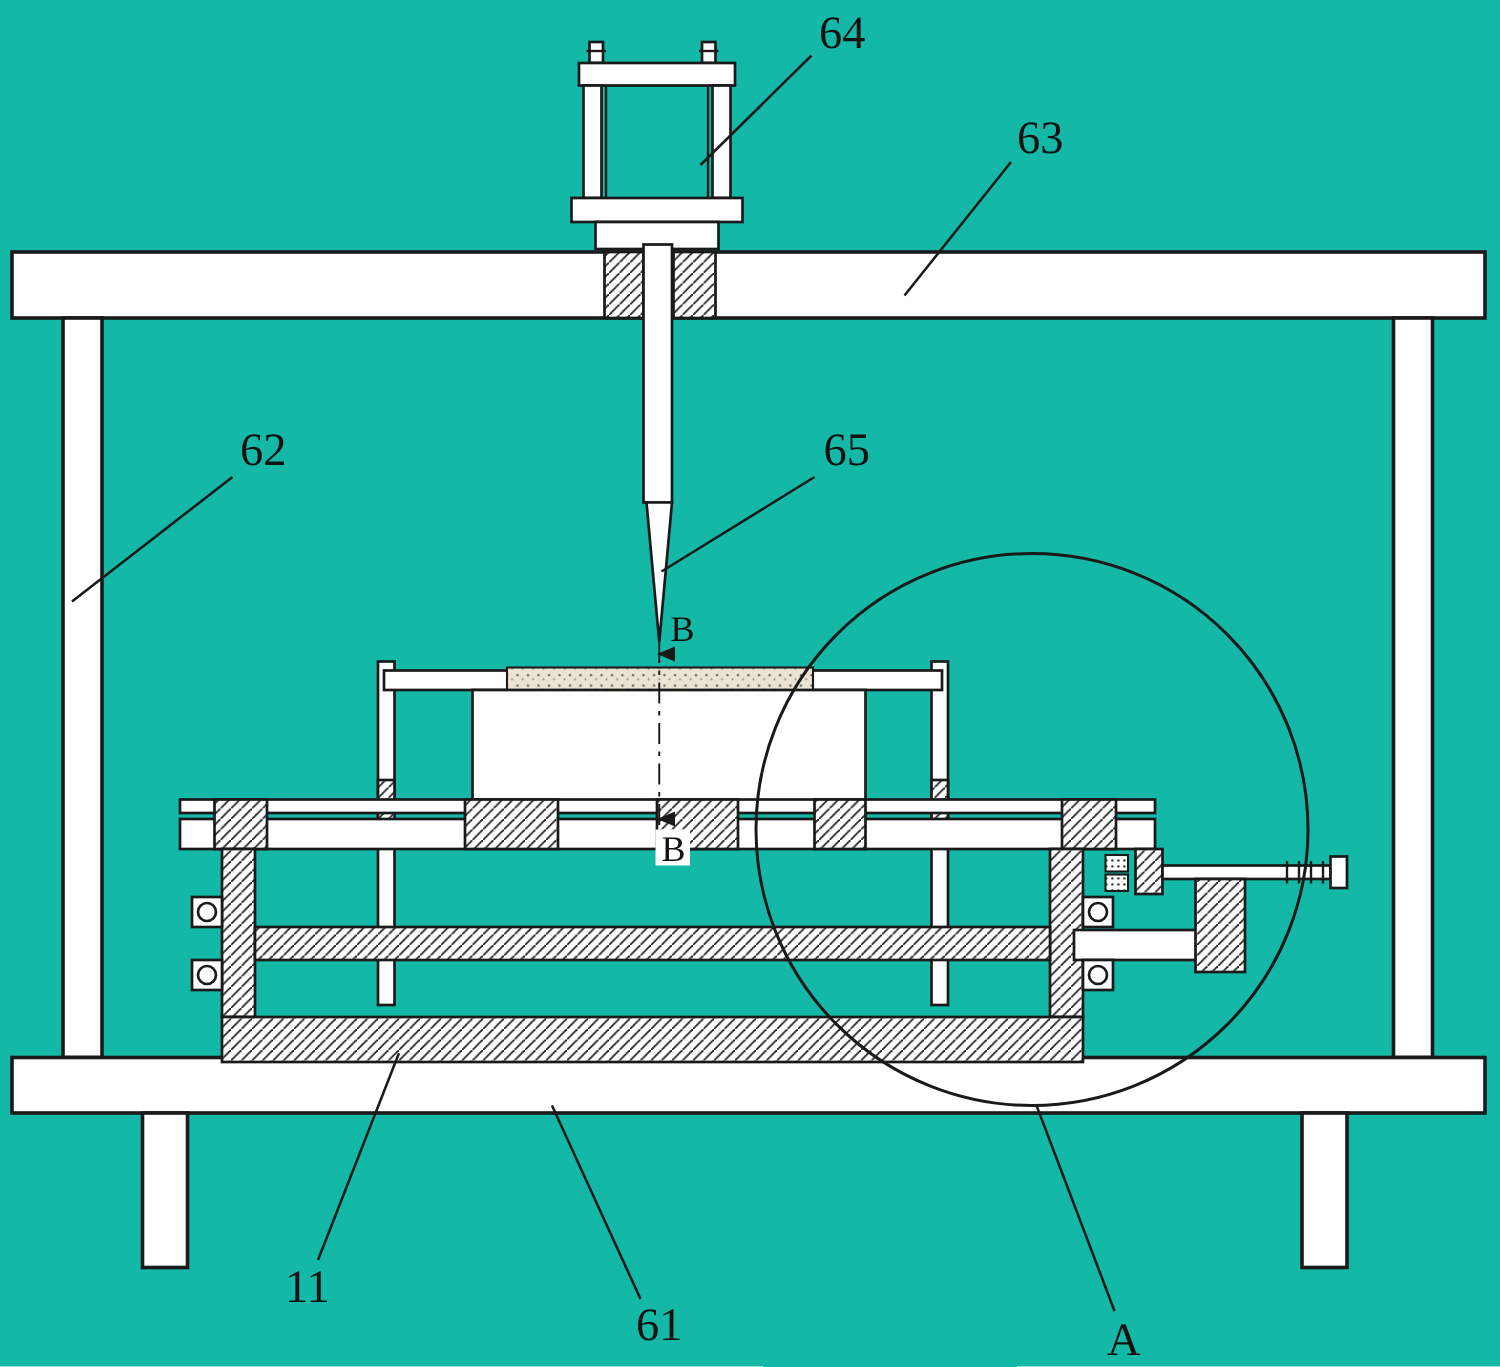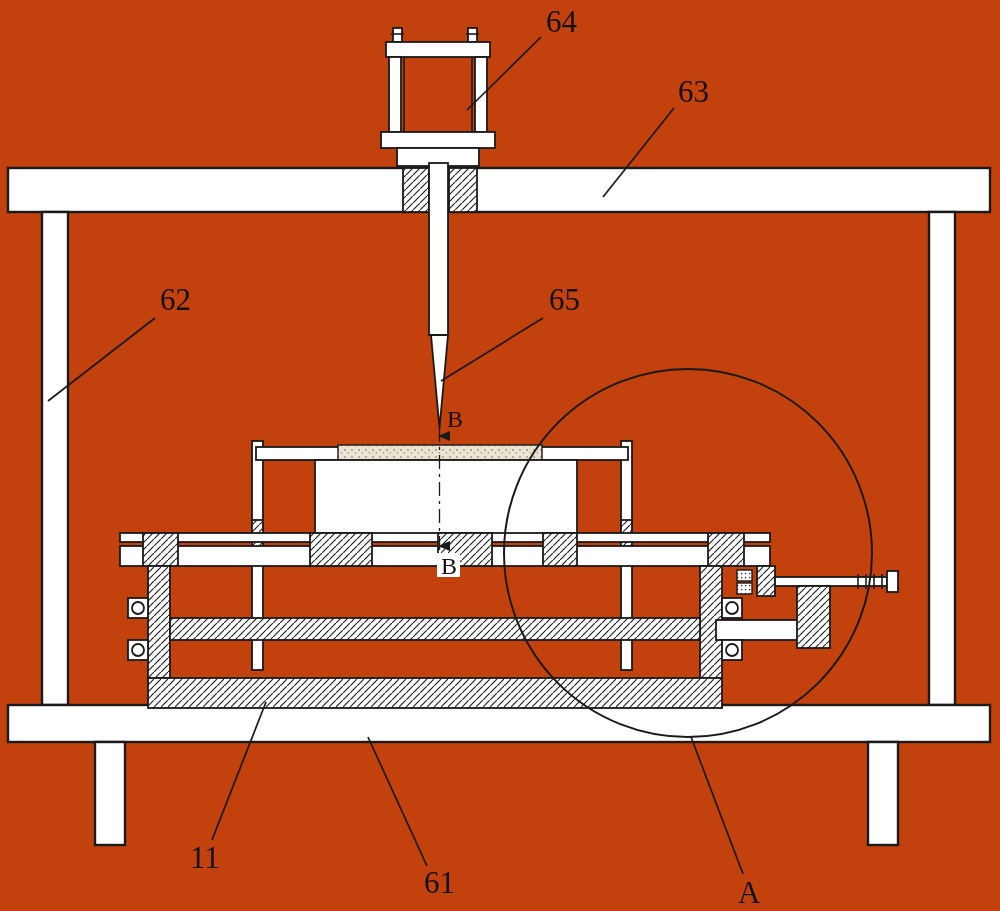--- a/index.html
+++ b/index.html
@@ -1,19 +1,19 @@
 <!DOCTYPE html>
 <html><head>
 <meta charset="utf-8">
 <style>
   html,body{margin:0;padding:0;background:#ffffff;}
   .stage{
     position:relative;
     width:1000px;height:911px;
-    background:#c2410c;
+    background:#14b8a6;
     font-family:"Liberation Serif", serif;
     overflow:hidden;
   }
   svg{display:block;}
   
   .o  { fill:#ffffff; stroke:#1a1a1a; stroke-width:2.4; }
   .o2 { fill:#ffffff; stroke:#1a1a1a; stroke-width:1.8; }
   
   .h  { fill:url(#hatch); stroke:#1a1a1a; stroke-width:1.8; }
   .d  { fill:url(#dots);  stroke:#1a1a1a; stroke-width:1.4; }

